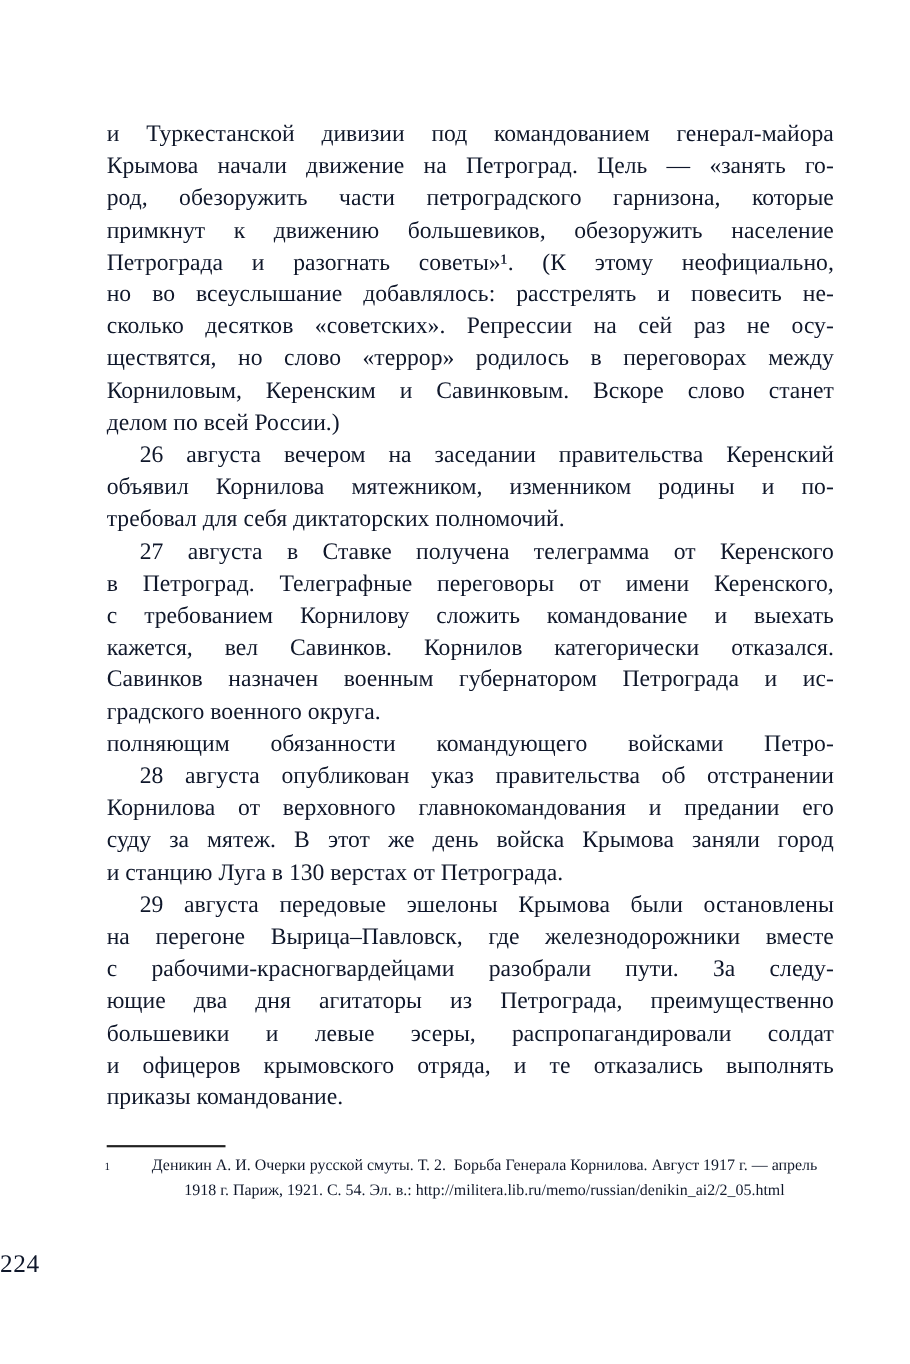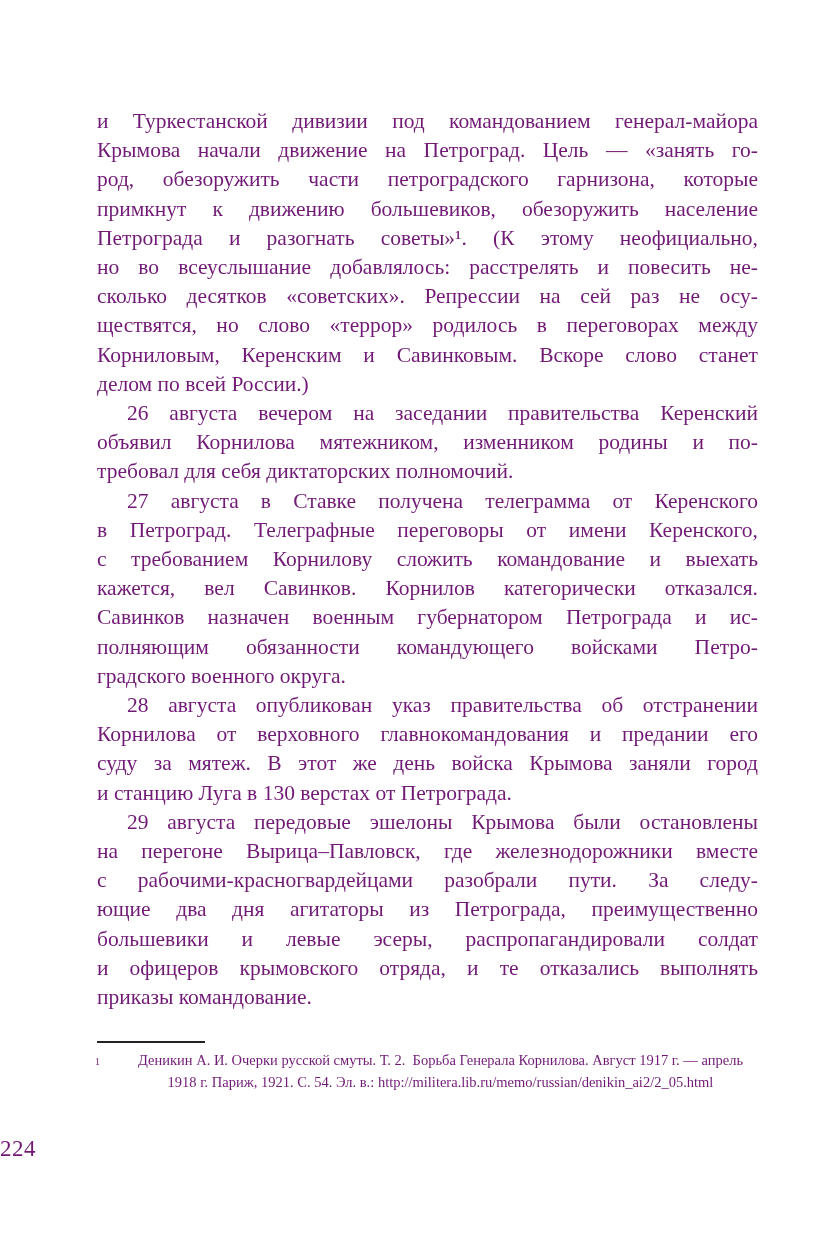--- a/index.html
+++ b/index.html
@@ -1,21 +1,21 @@
 <!DOCTYPE html>
 <html><head>
 <meta charset="utf-8">
 <style>
   html, body { margin: 0; padding: 0; }
   .page {
     position: relative;
     width: 827px;
     height: 1191px;
     background: #ffffff;
-    color: #701a75;
+    color: #0f172a;
     font-family: "Liberation Serif", "DejaVu Serif", serif;
     overflow: hidden;
   }
   .text-block {
     position: absolute;
     left: 97px;
     top: 107px;
     width: 661px;
     font-size: 21.5px;
     line-height: 29.2px;
@@ -86,22 +86,22 @@
         <div class="line indented">26 августа вечером на заседании правительства Керенский</div>
         <div class="line">объявил Корнилова мятежником, изменником родины и по-</div>
         <div class="line last">требовал для себя диктаторских полномочий.</div>
       </div>
       <div class="paragraph">
         <div class="line indented">27 августа в Ставке получена телеграмма от Керенского</div>
         <div class="line">в Петроград. Телеграфные переговоры от имени Керенского,</div>
         <div class="line">с требованием Корнилову сложить командование и выехать</div>
         <div class="line">кажется, вел Савинков. Корнилов категорически отказался.</div>
         <div class="line">Савинков назначен военным губернатором Петрограда и ис-</div>
+        <div class="line last">градского военного округа.</div>
         <div class="line">полняющим обязанности командующего войсками Петро-</div>
-        <div class="line last">градского военного округа.</div>
       </div>
       <div class="paragraph">
         <div class="line indented">28 августа опубликован указ правительства об отстранении</div>
         <div class="line">Корнилова от верховного главнокомандования и предании его</div>
         <div class="line">суду за мятеж. В этот же день войска Крымова заняли город</div>
         <div class="line last">и станцию Луга в 130 верстах от Петрограда.</div>
       </div>
       <div class="paragraph">
         <div class="line indented">29 августа передовые эшелоны Крымова были остановлены</div>
         <div class="line">на перегоне Вырица–Павловск, где железнодорожники вместе</div>

